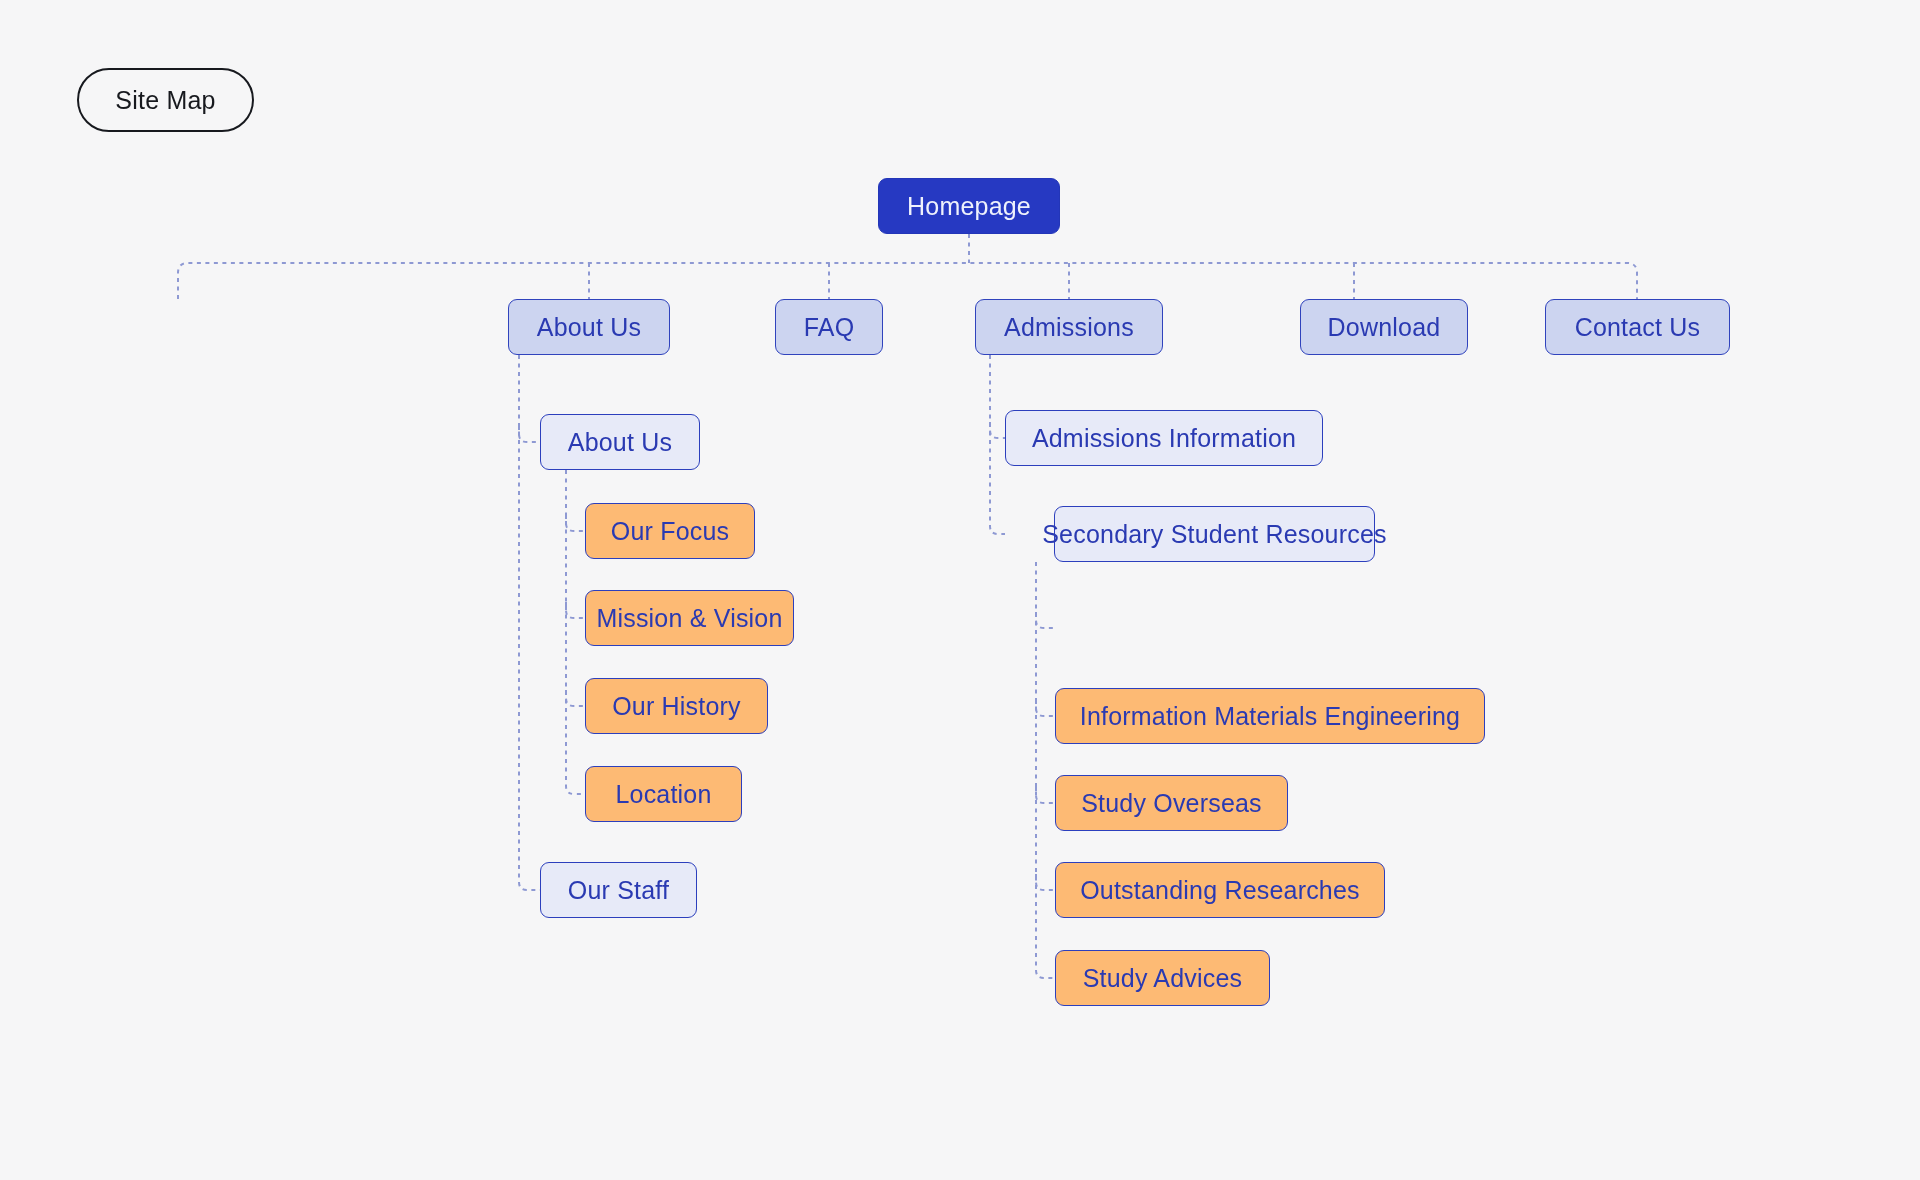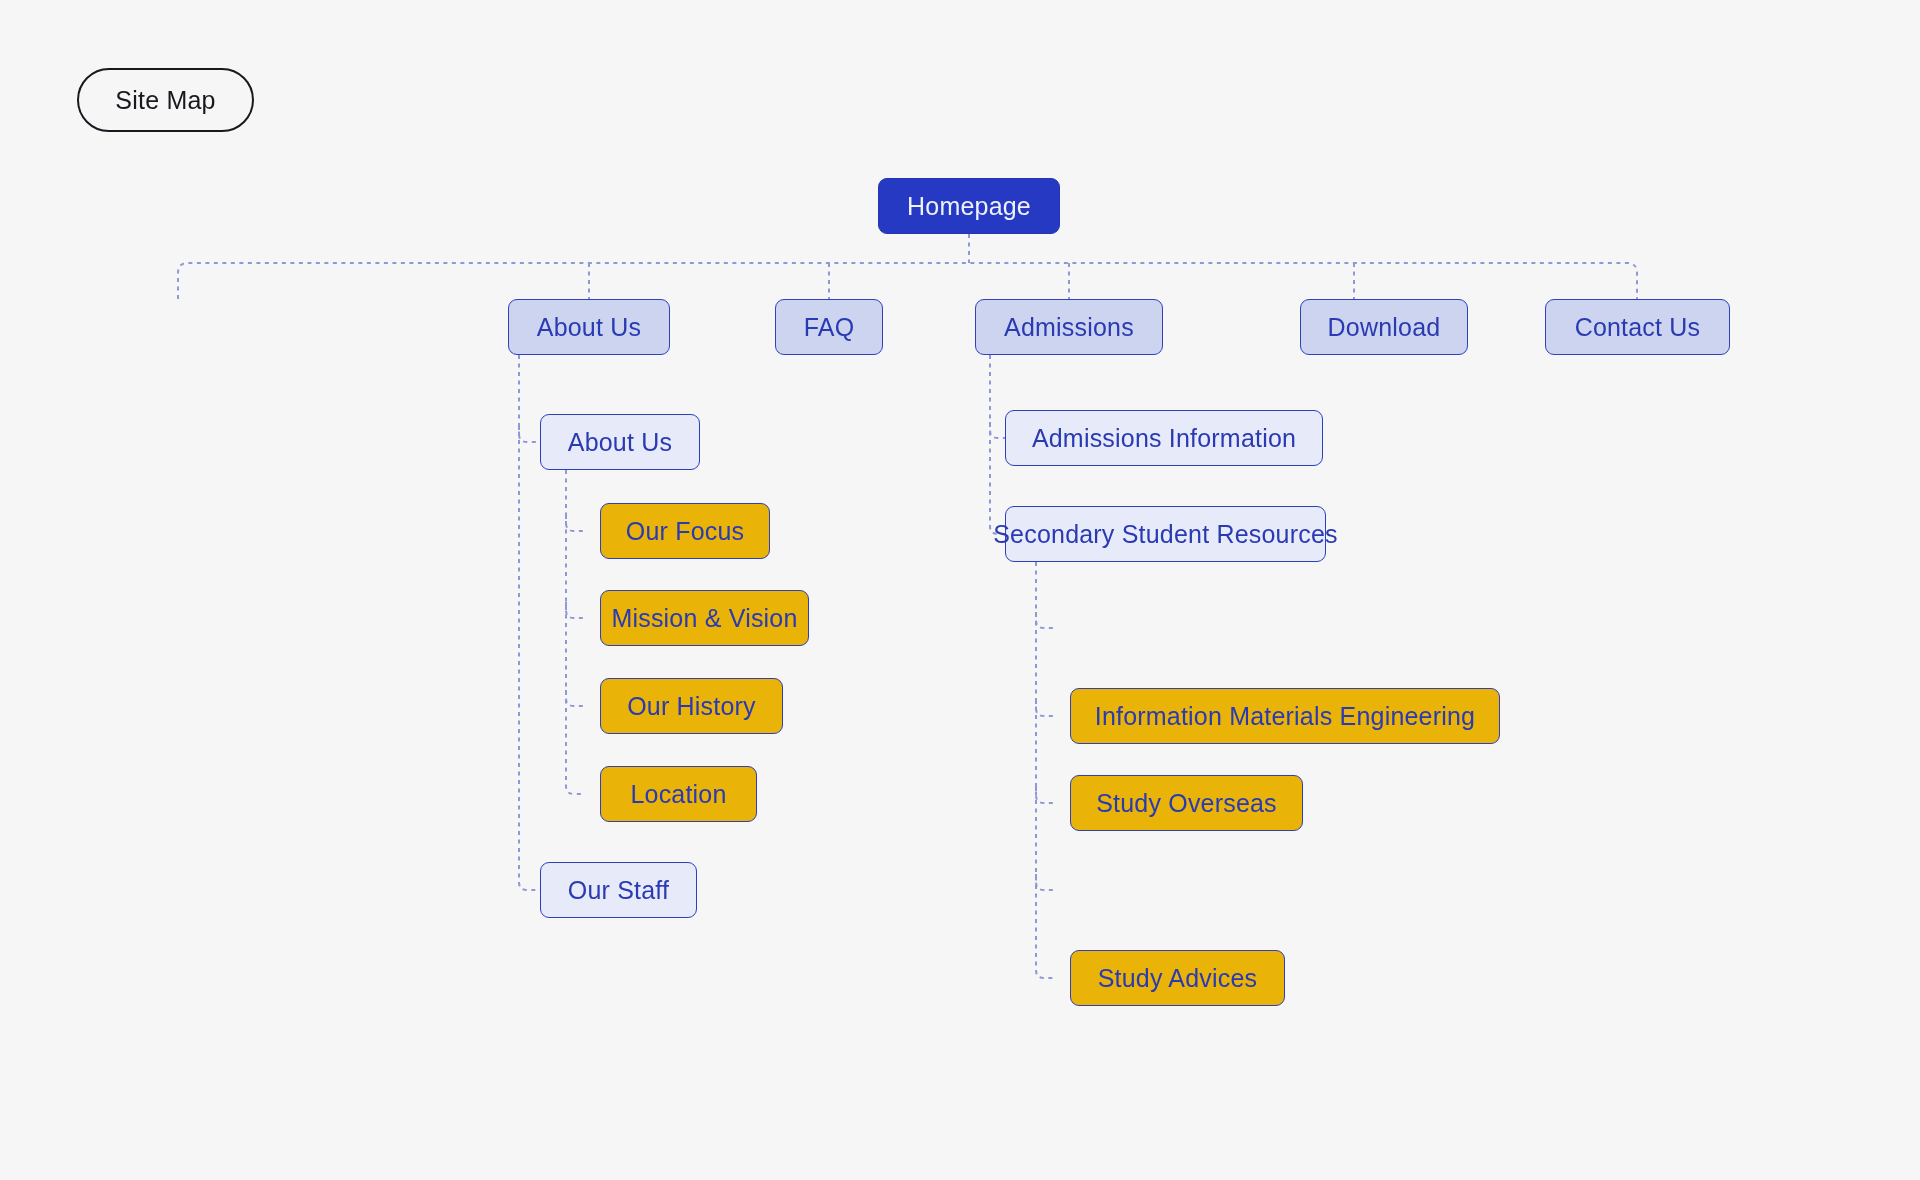--- a/index.html
+++ b/index.html
@@ -60,23 +60,22 @@
   }
   .node.l1 {
     background: #ccd4f0;
     border: 1.6px solid #3043bd;
   }
   .node.l2 {
     background: #e7eaf8;
     border: 1.6px solid #2c3fbd;
   }
   .node.l3 {
-    background: #eab308;
+    background: #fdba74;
     border: 1.6px solid #2c3fbd;
-    margin-left: 15px;
   }
 </style>
 </head>
 <body>
 
 <div class="canvas">
 
   <svg class="connectors" viewBox="0 0 1920 1180" aria-hidden="true">
     <path d="M969 234 L969 263"></path>
     <path d="M178 299 L178 273 Q178 263 188 263 L1627 263 Q1637 263 1637 273 L1637 299"></path>
@@ -116,18 +115,19 @@
   <div class="node l1" style="left:1545px; top:299px; width:185px;">Contact Us</div>
 
   <div class="node l2" style="left:540px; top:414px; width:160px;">About Us</div>
   <div class="node l3" style="left:585px; top:503px; width:170px;">Our Focus</div>
   <div class="node l3" style="left:585px; top:590px; width:209px;">Mission &amp; Vision</div>
   <div class="node l3" style="left:585px; top:678px; width:183px;">Our History</div>
   <div class="node l3" style="left:585px; top:766px; width:157px;">Location</div>
   <div class="node l2" style="left:540px; top:862px; width:157px;">Our Staff</div>
 
   <div class="node l2" style="left:1005px; top:410px; width:318px;">Admissions Information</div>
-  <div class="node l2" style="left:1005px; top:506px; width:321px;">Secondary Student Resources</div>
+  <div class="node l2" style="left:1054px; top:506px; width:321px;">Secondary Student Resources</div>
   <div class="node l3" style="left:1055px; top:688px; width:430px;">Information Materials Engineering</div>
   <div class="node l3" style="left:1055px; top:775px; width:233px;">Study Overseas</div>
+  <div class="node l3" style="left:1055px; top:862px; width:330px;">Outstanding Researches</div>
   <div class="node l3" style="left:1055px; top:950px; width:215px;">Study Advices</div>
 
 </div>
 
 </body></html>

